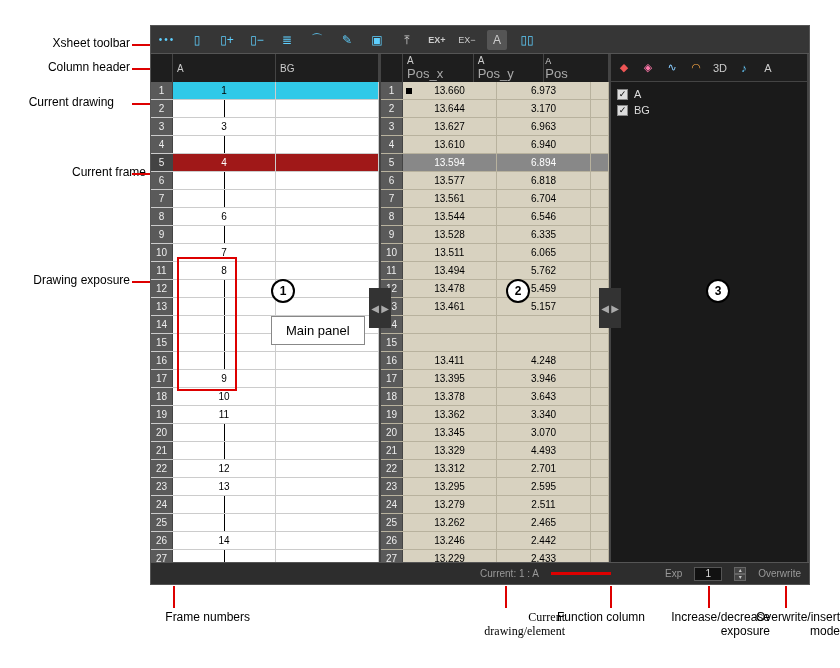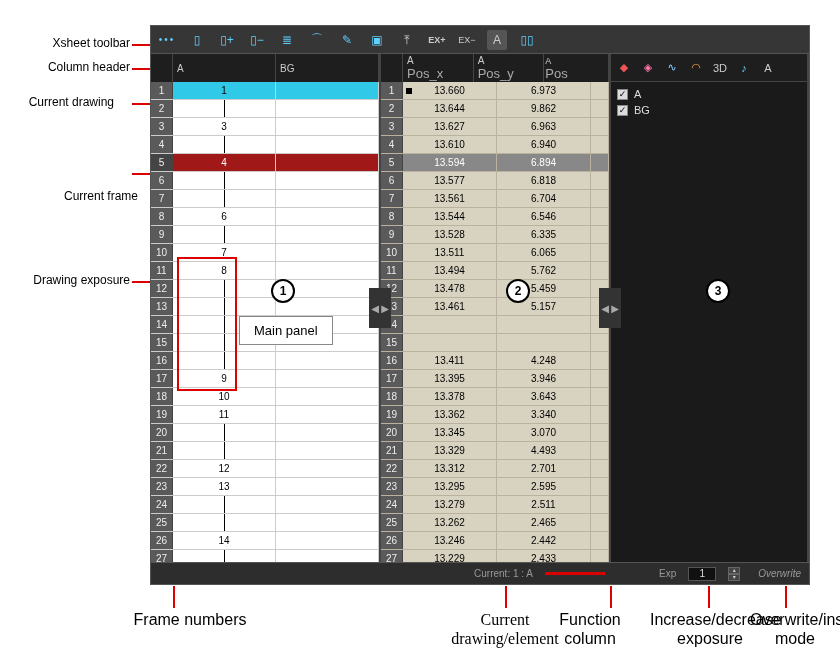--- a/index.html
+++ b/index.html
@@ -21,22 +21,22 @@
     text-align: right;
     white-space: nowrap;
   }
   .ext-label-line {
     position: absolute;
     background: #d00;
   }
   
   .ext-blabel {
     position: absolute;
-    font-size: 16px;
-    text-align: center;
+    font-size: 12px;
+    text-align: right;
     white-space: pre-line;
     line-height: 1.2;
   }
   
   .app {
     position: absolute;
     left: 150px;
     top: 25px;
     width: 660px;
     height: 560px;
@@ -226,20 +226,21 @@
     z-index:20;
   }
   .callout-label {
     position:absolute;
     background:#fff;
     border:1px solid #888;
     padding:6px 14px;
     font-size:13px;
     z-index:20;
     white-space:nowrap;
+    margin-left:32px;
   }
   
   .redbox {
     position:absolute;
     border:2px solid #d00;
     z-index:15;
     pointer-events:none;
   }
   
   .scrollhint {
@@ -259,21 +260,21 @@
 
 <div class="ext-label" style="left:0;top:36px;width:130px;">Xsheet toolbar</div>
 <div class="ext-label-line" style="left:132px;top:44px;width:18px;height:2px;"></div>
 
 <div class="ext-label" style="left:0;top:60px;width:130px;">Column header</div>
 <div class="ext-label-line" style="left:132px;top:68px;width:18px;height:2px;"></div>
 
 <div class="ext-label" style="left:0;top:95px;width:114px;">Current drawing</div>
 <div class="ext-label-line" style="left:132px;top:103px;width:18px;height:2px;"></div>
 
-<div class="ext-label" style="left:8px;top:165px;width:130px;margin-top:24px;">Current frame</div>
+<div class="ext-label" style="left:16px;top:165px;width:130px;">Current frame</div>
 <div class="ext-label-line" style="left:132px;top:173px;width:18px;height:2px;"></div>
 
 <div class="ext-label" style="left:0;top:273px;width:130px;">Drawing exposure</div>
 <div class="ext-label-line" style="left:132px;top:281px;width:18px;height:2px;"></div>
 
 <div class="ext-blabel" style="left:130px;top:610px;width:120px;">Frame numbers</div>
 <div class="ext-label-line" style="left:173px;top:586px;width:2px;height:22px;"></div>
 
 <div class="ext-blabel" style="left:445px;top:610px;width:120px;font-family:Liberation Serif, serif;">Current
 drawing/element</div>
@@ -482,21 +483,21 @@
       <div class="sheet" id="func-sheet">
           <div class="row">
             <div class="fn">1</div>
             <div class="cell kf">13.660</div>
             <div class="cell">6.973</div>
             <div class="cell cellnarrow"></div>
           </div>
           <div class="row">
             <div class="fn">2</div>
             <div class="cell">13.644</div>
-            <div class="cell">9.862</div>
+            <div class="cell">3.170</div>
             <div class="cell cellnarrow"></div>
           </div>
           <div class="row">
             <div class="fn">3</div>
             <div class="cell">13.627</div>
             <div class="cell">6.963</div>
             <div class="cell cellnarrow"></div>
           </div>
           <div class="row">
             <div class="fn">4</div>
@@ -680,15 +681,15 @@
   <div class="statusbar">
     <span class="lbl">Current:  1 : A</span>
     <div class="redline"></div>
     <div style="flex:0 0 30px"></div>
     <span class="lbl">Exp</span>
     <input class="expfield" value="1" style="">
     <div class="stepper">
       <div>▴</div>
       <div>▾</div>
     </div>
-    <span class="lbl" style="margin-left:6px;font-style:italic;">Overwrite</span>
+    <span class="lbl" style="">Overwrite</span>
   </div>
 </div>
 
 </body></html>

